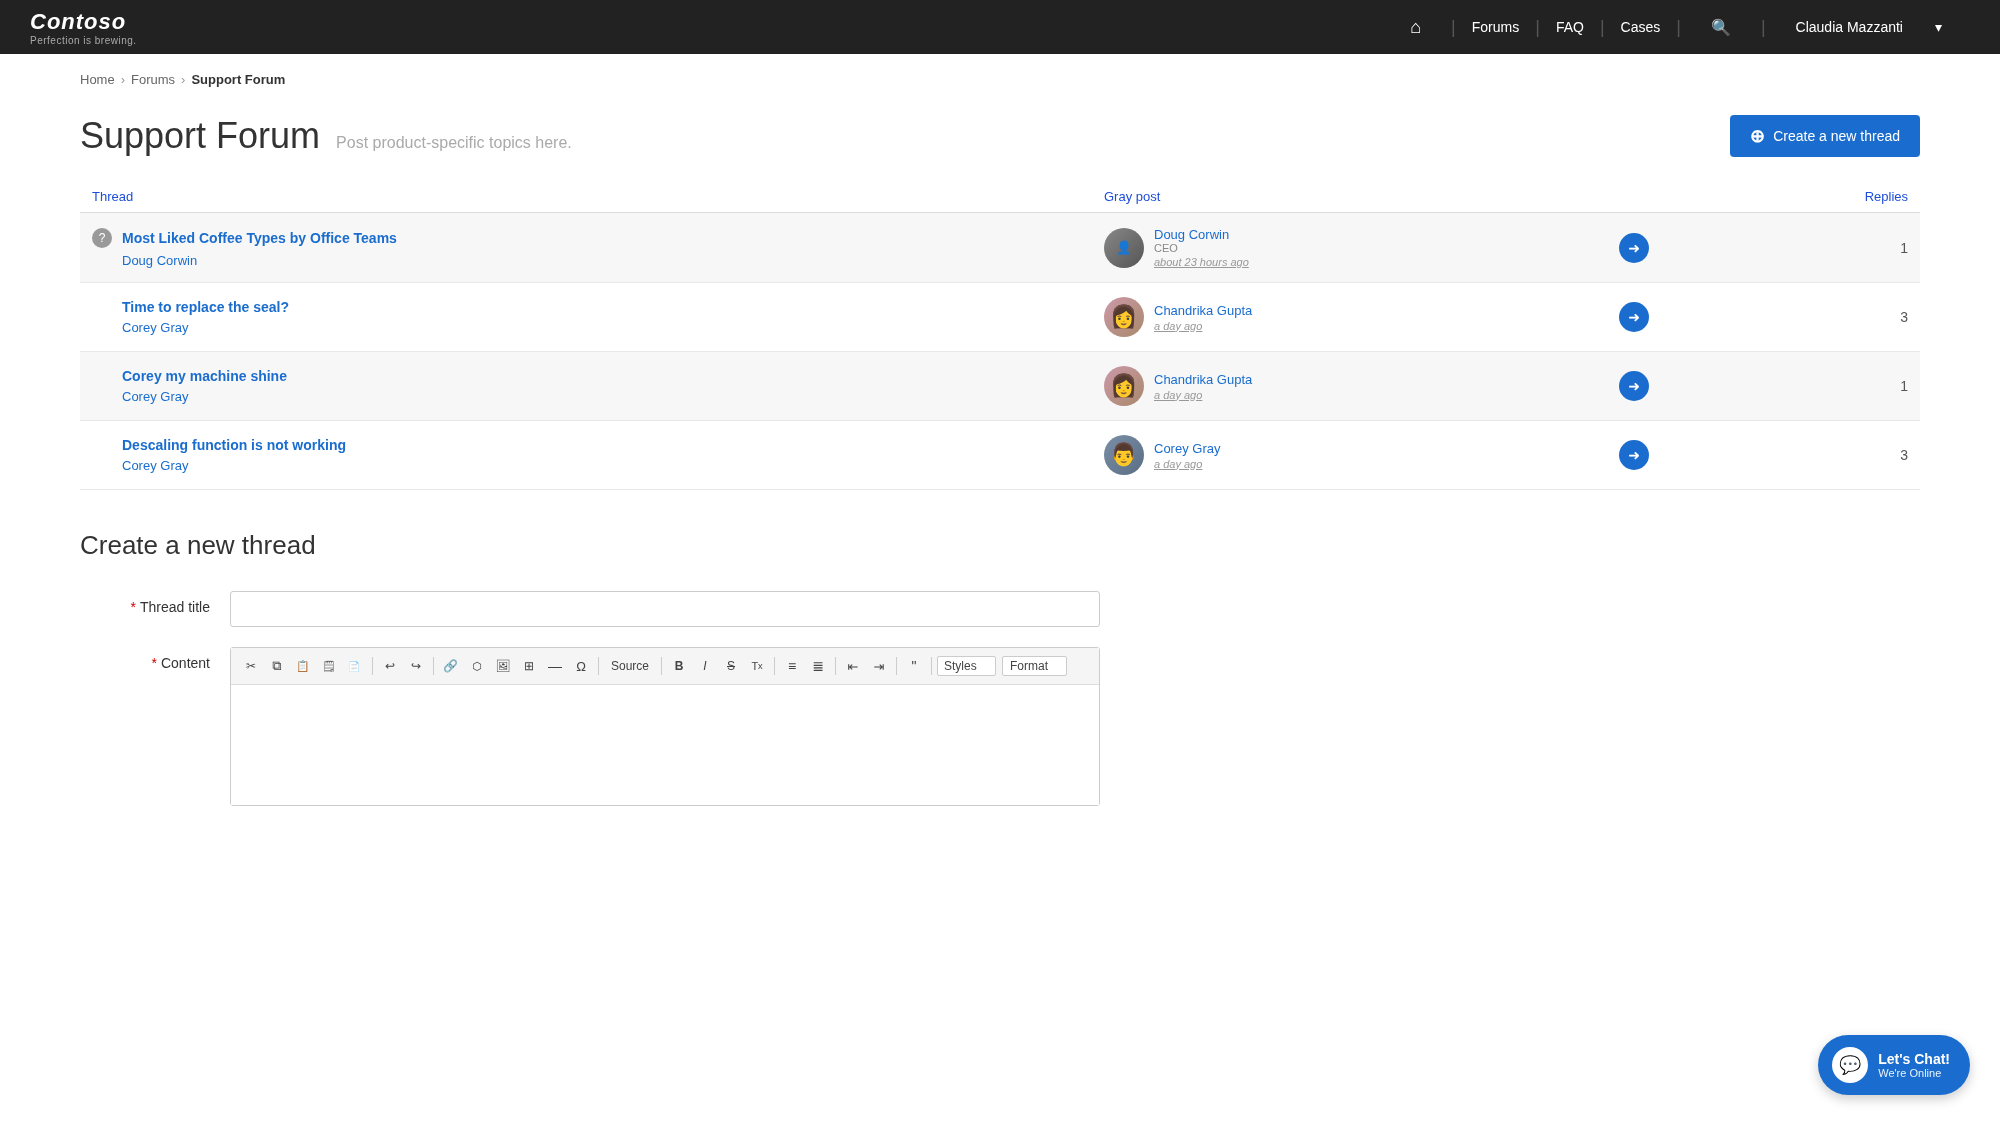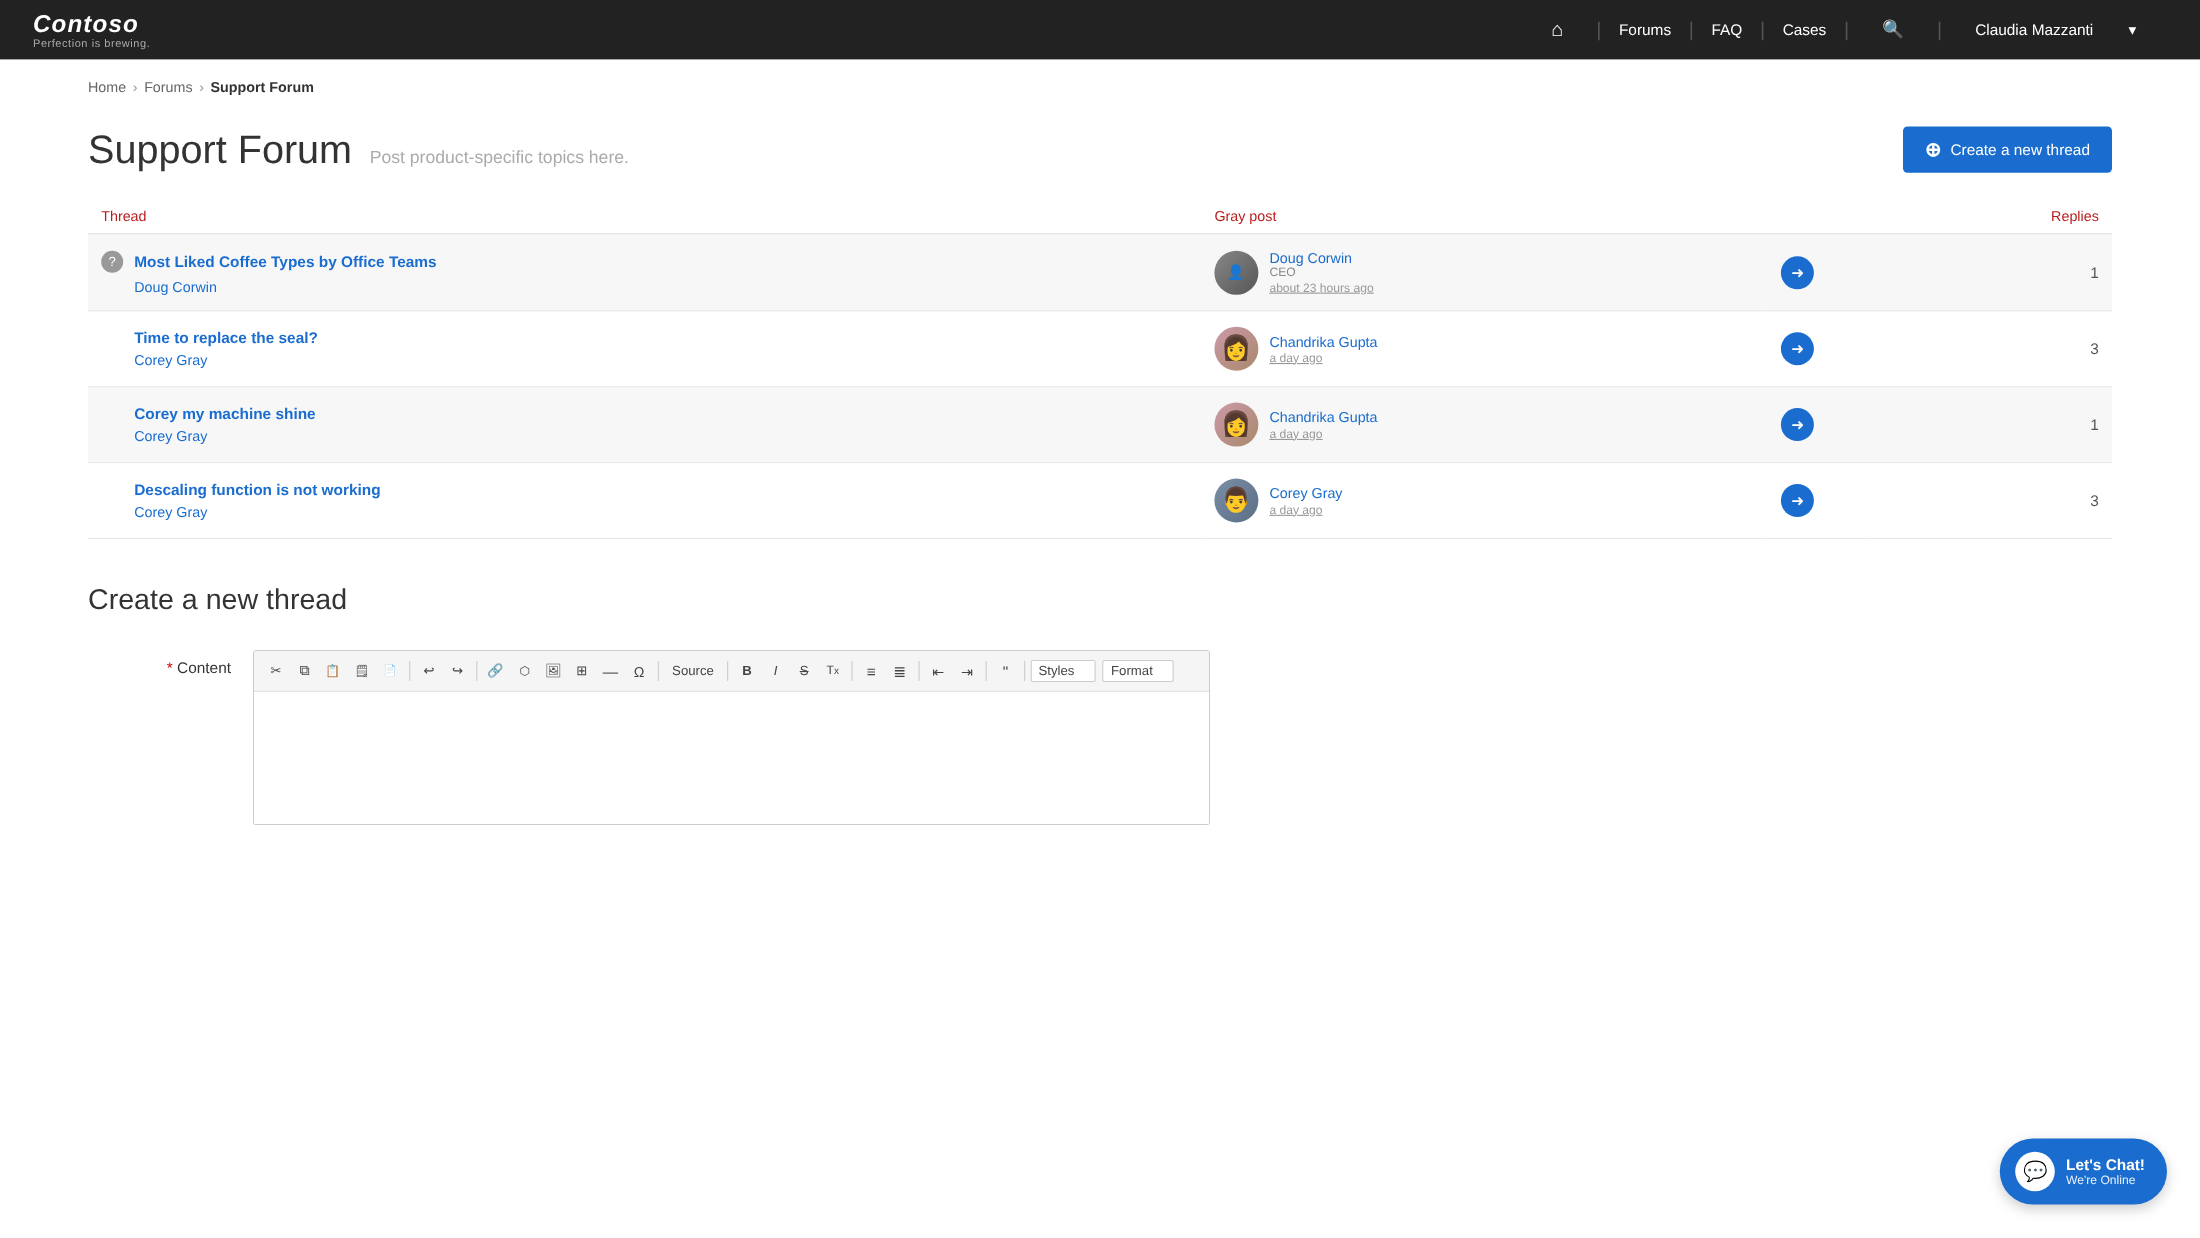--- a/index.html
+++ b/index.html
@@ -108,21 +108,21 @@
 
     
     .threads-table {
       width: 100%;
       border-collapse: collapse;
       margin-bottom: 40px;
     }
     .threads-table th {
       text-align: left;
       font-size: 13px;
-      color: #b91c1c;
+      color: #1d4ed8;
       font-weight: normal;
       padding: 8px 12px;
       border-bottom: 1px solid #ddd;
     }
     .threads-table th.col-replies { text-align: right; }
     .threads-table td {
       padding: 14px 12px;
       border-bottom: 1px solid #e8e8e8;
       vertical-align: middle;
     }
@@ -166,21 +166,21 @@
       align-items: center;
       justify-content: center;
       font-size: 16px;
       color: #fff;
       font-weight: bold;
       flex-shrink: 0;
     }
     .last-post-info { display: flex; flex-direction: column; }
     .last-post-name { font-size: 13px; color: #1a6dce; }
     .last-post-meta { font-size: 11px; color: #999; margin-top: 2px; }
-    .last-post-meta a { color: #999; text-decoration: underline; }
+    .last-post-meta a { color: #999; text-decoration: underline; font-style: italic; }
 
     .arrow-btn {
       width: 30px;
       height: 30px;
       background: #1a6dce;
       border-radius: 50%;
       display: flex;
       align-items: center;
       justify-content: center;
       color: #fff;
@@ -529,20 +529,26 @@
             <a class="arrow-btn" href="#">➜</a>
           </td>
           <td class="replies-count">3</td>
         </tr>
       </tbody>
   </table>
 
   <div class="create-thread-section">
     <h2>Create a new thread</h2>
 
+    <div class="form-group">
+      <div class="form-label">
+        <span class="required">*</span>Thread title
+      </div>
+      <input type="text" class="form-input" placeholder="" style="">
+    </div>
 
 
     <div class="content-form-group">
       <div class="form-label">
         <span class="required">*</span>Content
       </div>
       <div class="editor-wrapper">
         <div class="editor-toolbar">
 
           <button class="toolbar-btn" title="Cut">✂</button>

